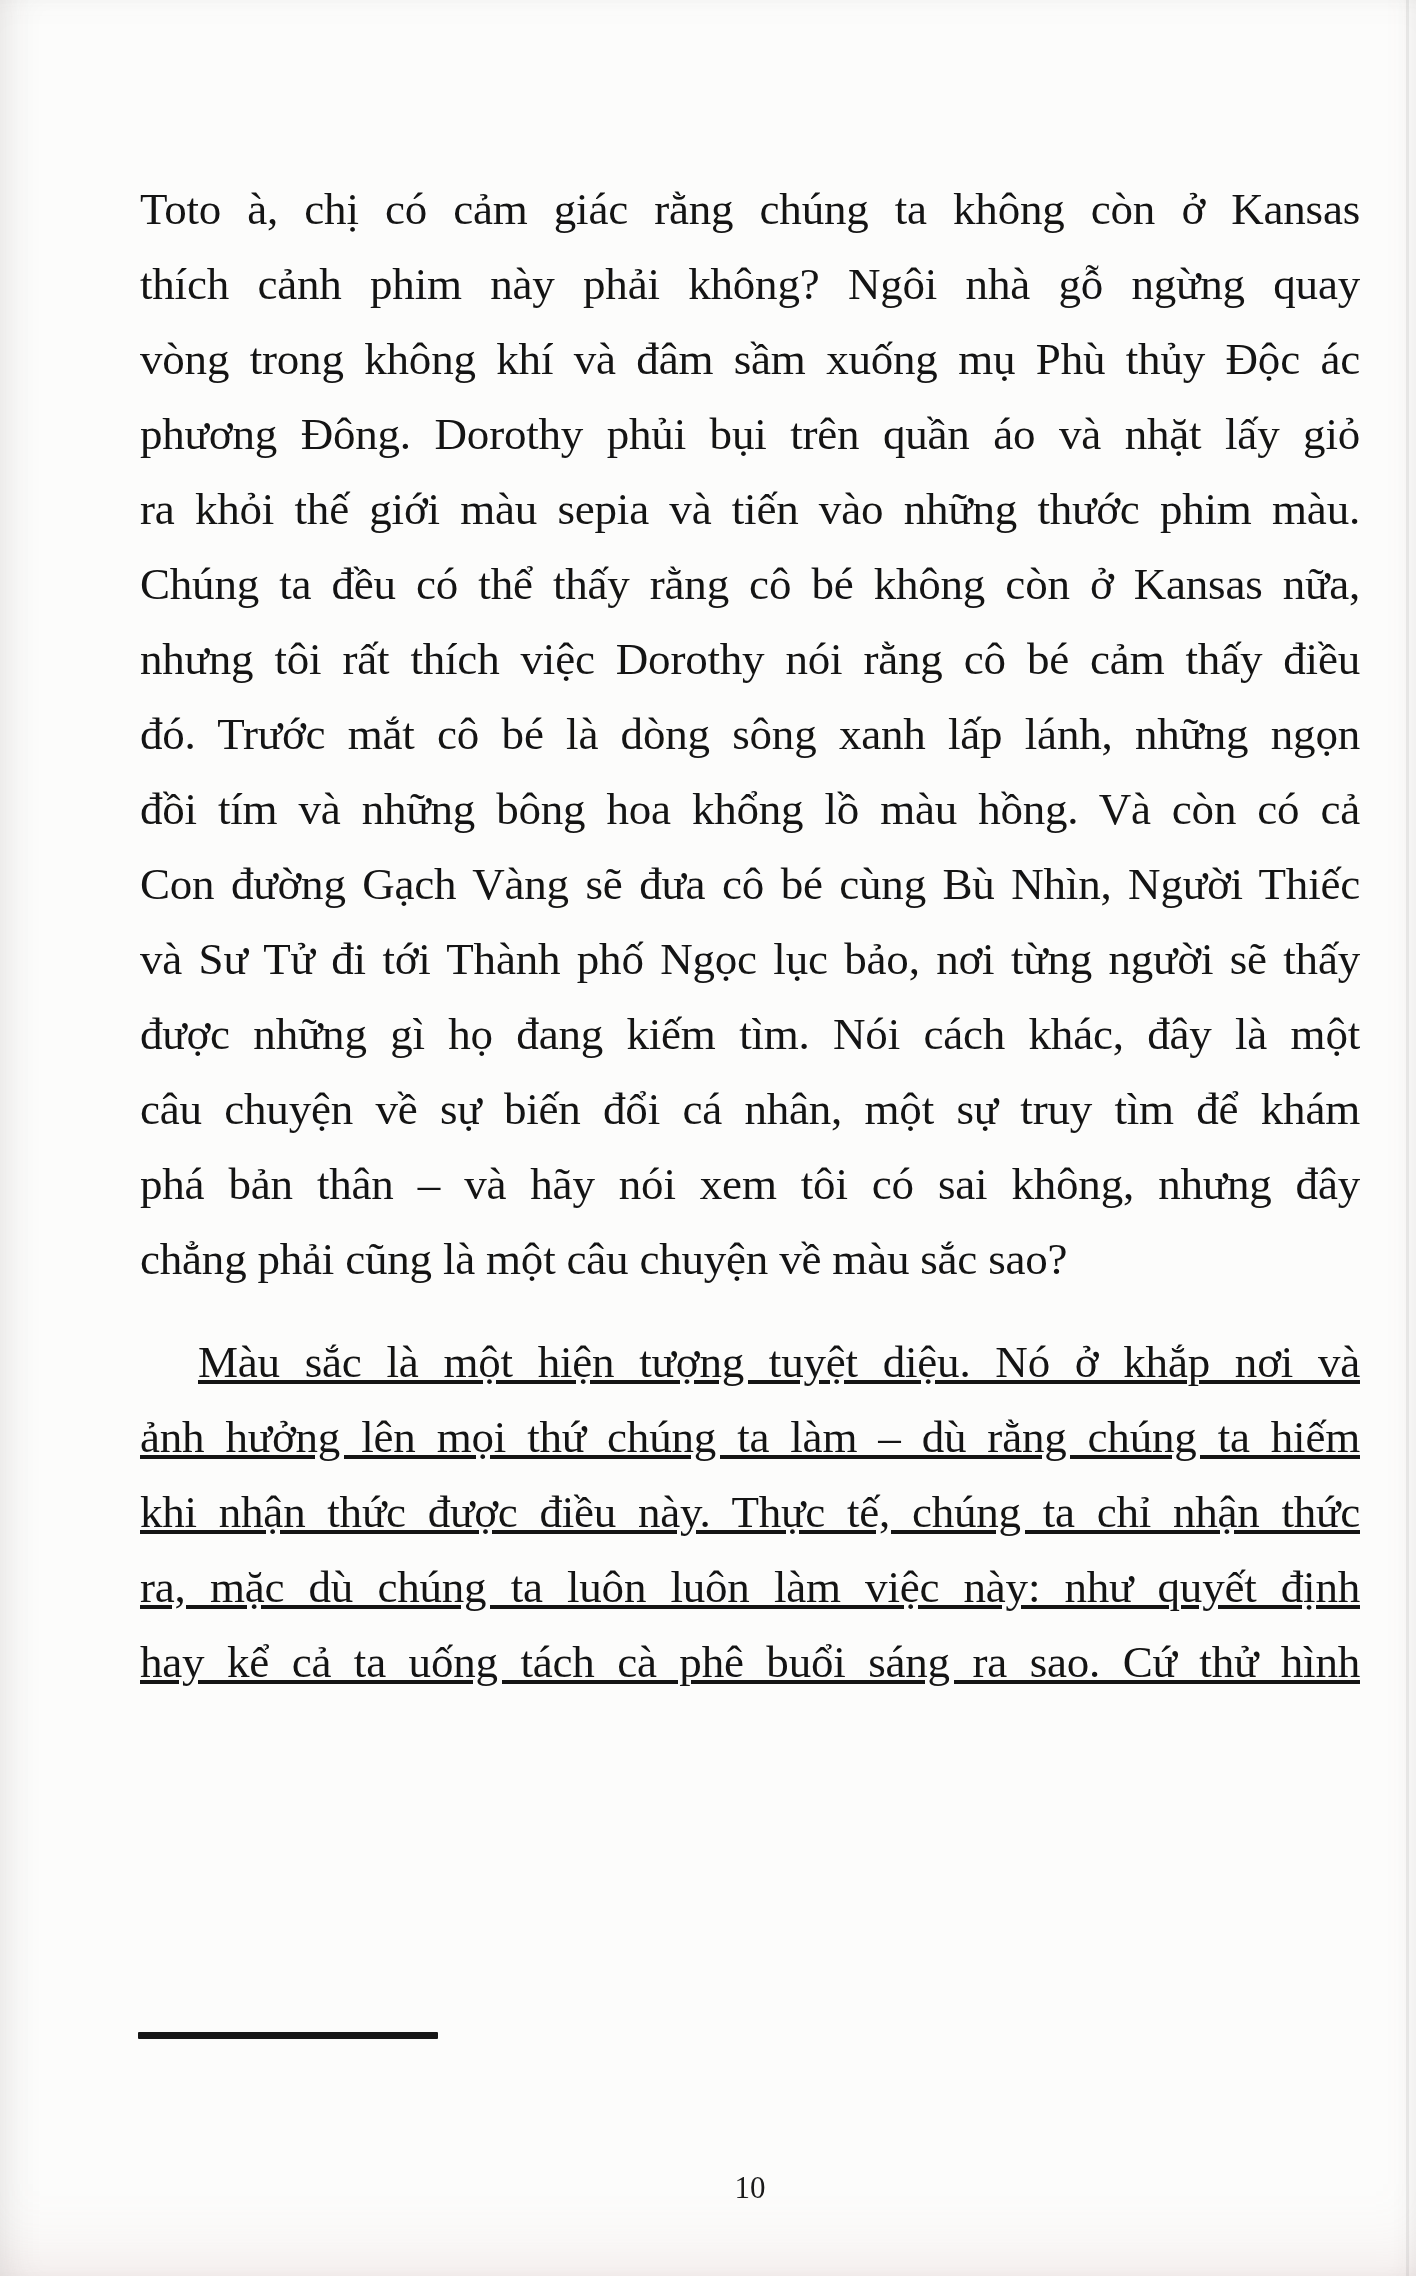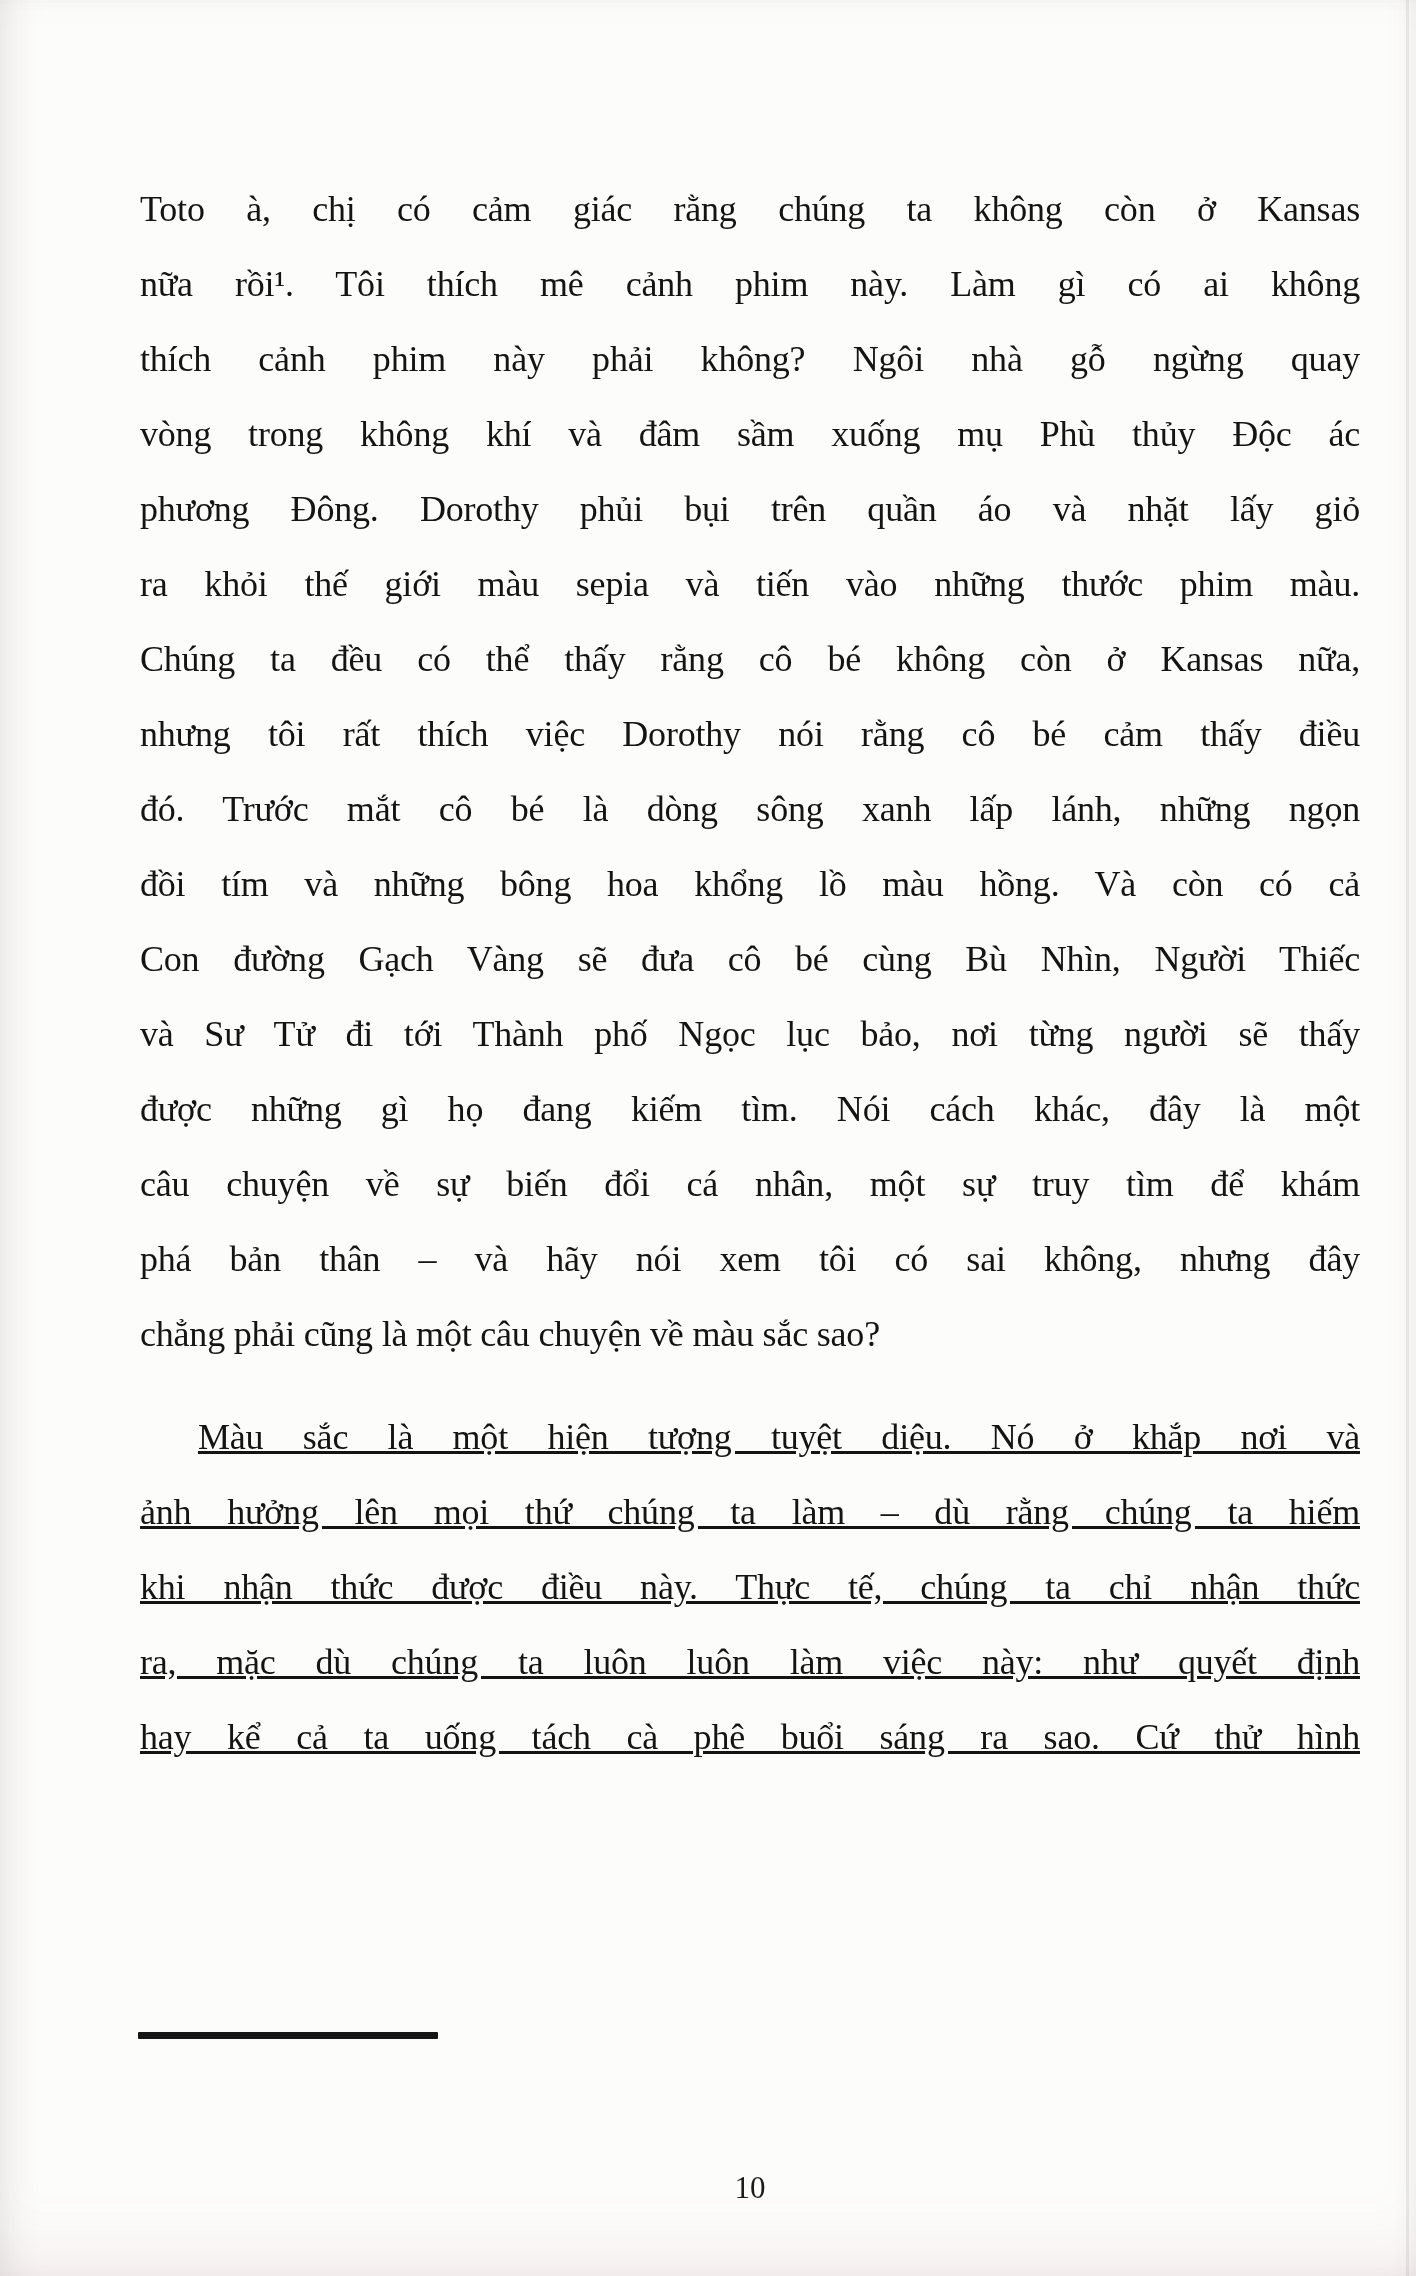--- a/index.html
+++ b/index.html
@@ -25,21 +25,21 @@
   .page::after{
     content:"";position:absolute;top:0;bottom:0;right:7px;width:3px;z-index:6;
     background:rgba(125,125,125,.13);pointer-events:none;
   }
   .text-block{
     position:absolute;left:140px;top:172px;width:1220px;
   }
   .para + .para{margin-top:28px;text-decoration:underline;}
   .line{
     height:75px;line-height:75px;
-    font-size:36px;letter-spacing:-0.2px;
+    font-size:45px;letter-spacing:-0.2px;
     text-align:justify;text-align-last:justify;text-justify:inter-word;
     overflow:hidden;white-space:normal;
   }
   .line.last-left{text-align-last:left;}
   .line.indent{text-indent:58px;}
   .footnote{
     position:absolute;left:138px;top:2032px;width:1220px;
   }
   .fn-rule{width:300px;height:7px;background:#161616;border-radius:1px;}
   .fn-text{
@@ -54,21 +54,20 @@
 </style>
 </head>
 <body>
 
 <div class="page">
 
   <div class="text-block">
 
   <div class="para">
         <div class="line">Toto à, chị có cảm giác rằng chúng ta không còn ở Kansas</div>
-        <div class="line">nữa rồi¹. Tôi thích mê cảnh phim này. Làm gì có ai không</div>
         <div class="line">thích cảnh phim này phải không? Ngôi nhà gỗ ngừng quay</div>
         <div class="line">vòng trong không khí và đâm sầm xuống mụ Phù thủy Độc ác</div>
         <div class="line">phương Đông. Dorothy phủi bụi trên quần áo và nhặt lấy giỏ</div>
         <div class="line">ra khỏi thế giới màu sepia và tiến vào những thước phim màu.</div>
         <div class="line">Chúng ta đều có thể thấy rằng cô bé không còn ở Kansas nữa,</div>
         <div class="line">nhưng tôi rất thích việc Dorothy nói rằng cô bé cảm thấy điều</div>
         <div class="line">đó. Trước mắt cô bé là dòng sông xanh lấp lánh, những ngọn</div>
         <div class="line">đồi tím và những bông hoa khổng lồ màu hồng. Và còn có cả</div>
         <div class="line">Con đường Gạch Vàng sẽ đưa cô bé cùng Bù Nhìn, Người Thiếc</div>
         <div class="line">và Sư Tử đi tới Thành phố Ngọc lục bảo, nơi từng người sẽ thấy</div>

